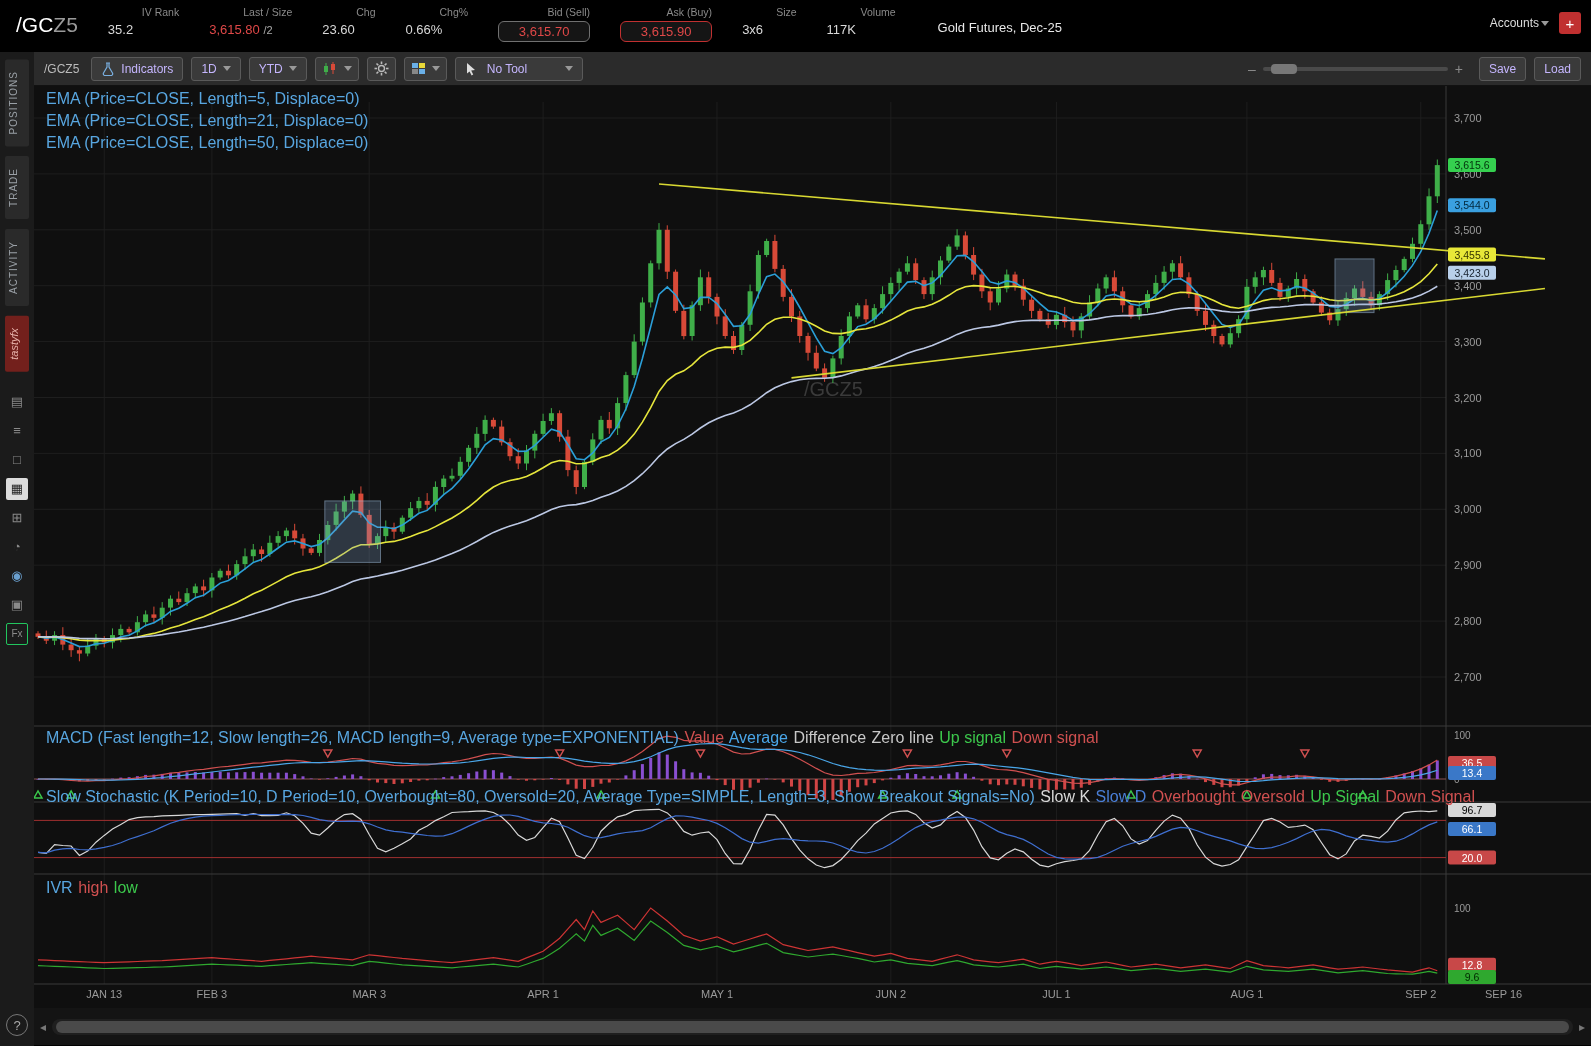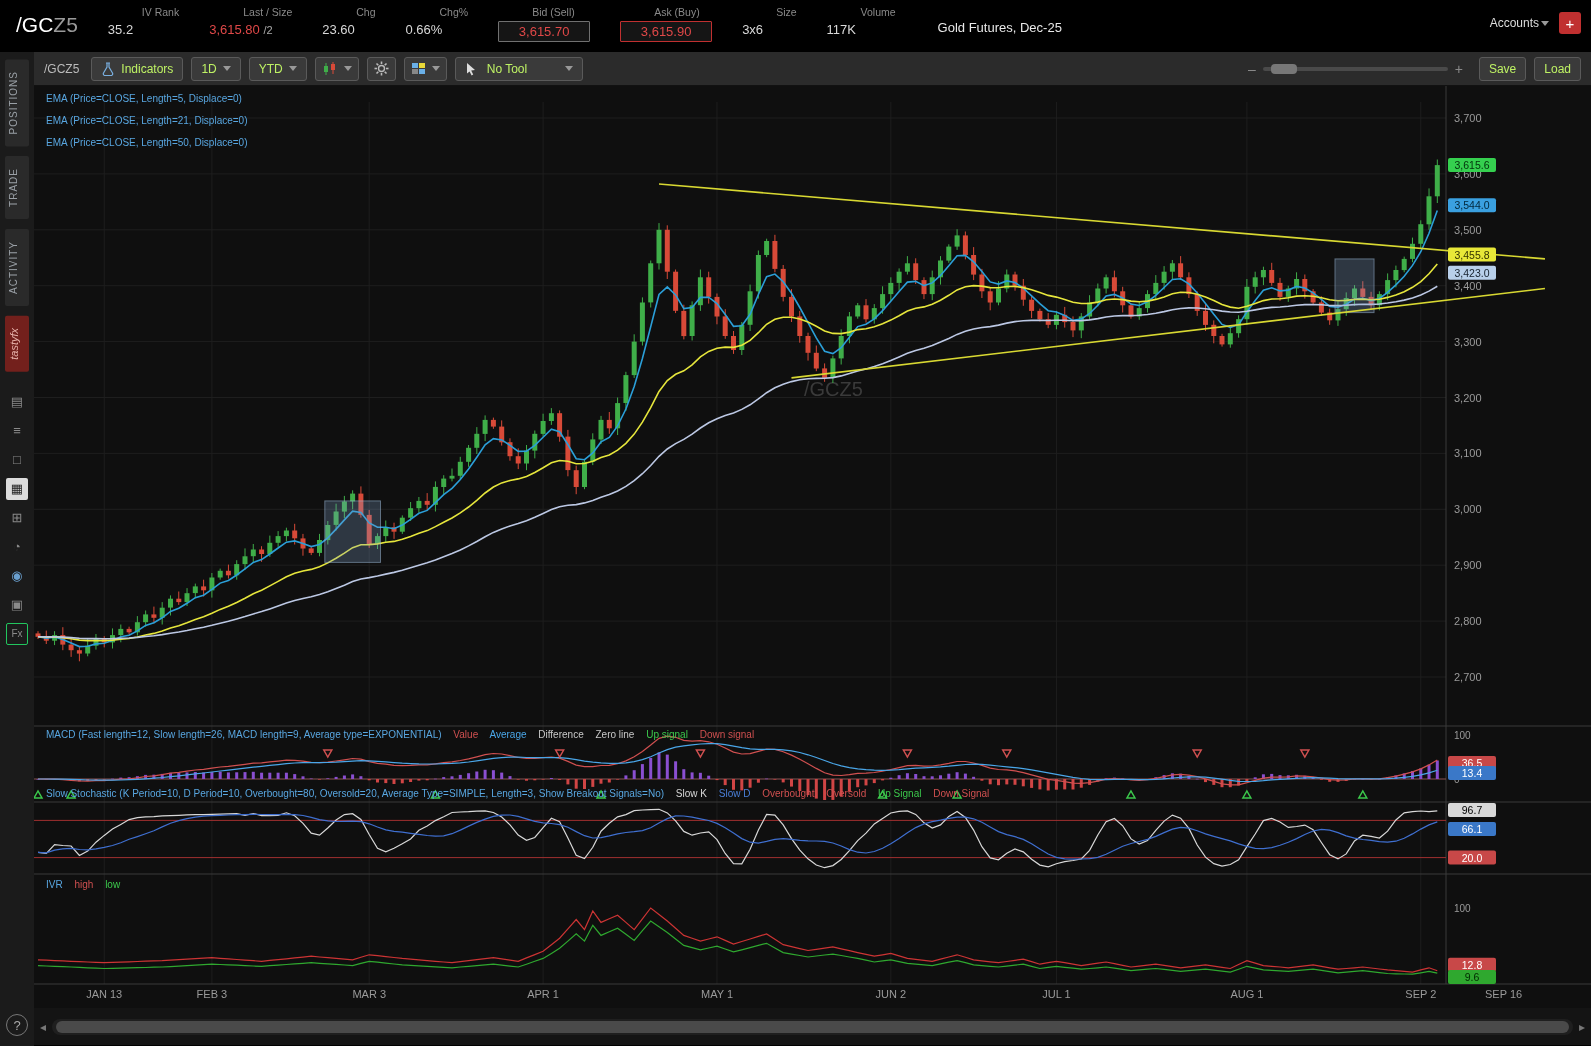--- a/index.html
+++ b/index.html
@@ -6,24 +6,24 @@
   html,body { margin:0; padding:0; background:#000; width:1591px; height:1046px; overflow:hidden;
               font-family:"Liberation Sans", sans-serif; color:#ccc; }
   
   .header { height:52px; background:#000; display:flex; align-items:flex-start; padding:4px 10px 0 16px; gap:30px; }
   .sym { font-size:21px; color:#fff; line-height:42px; white-space:nowrap; }
   .sym .dim { color:#9a9a9a; }
   .fld { display:flex; flex-direction:column; align-items:flex-start; }
   .fld .lbl { font-size:10.5px; color:#8a8a8a; line-height:16px;padding-left:34px; }
   .fld .val { font-size:13px; color:#d8d8d8; line-height:20px; white-space:nowrap; }
   .red { color:#e04848; } .grn { color:#3fc84c; } .dim2 { color:#aaa; font-size:11px; }
-  .qbox { width:92px; height:21px; background:#151515; border:1px solid #707070; border-radius:1px;
+  .qbox { width:92px; height:21px; background:#151515; border:1px solid #707070; border-radius:6px;
           color:#e04848; font-size:13px; display:flex; align-items:center; justify-content:center; margin-top:1px;}
   .qbox.ask { border-color:#c03030; }
-  .fld.center { align-items:flex-start; }
+  .fld.center { align-items:flex-end; }
   .desc { font-size:13px; color:#e8e8e8; padding-top:16px; white-space:nowrap;margin-left:12px; }
   .hdr-right { margin-left:auto; display:flex; align-items:center; gap:10px; padding-top:8px; }
   .accounts { display:flex; align-items:center; gap:2px; font-size:12px; color:#ddd; cursor:default; }
   .plusbox { width:22px; height:22px; background:#c03030; border-radius:3px; color:#fff; font-size:15px;
              display:flex; align-items:center; justify-content:center; }
   .caret { width:0; height:0; border-left:4px solid transparent; border-right:4px solid transparent; border-top:5px solid #999; display:inline-block; }
   
   .main { display:flex; height:994px; }
   .rail { width:34px; background:#1b1b1b; display:flex; flex-direction:column; align-items:center; padding-top:2px; }
   .vtab { writing-mode:vertical-rl; transform:rotate(180deg); background:#2a2a2a; color:#9aa0a6;
@@ -33,32 +33,32 @@
   .ricon { width:22px; height:22px; line-height:22px; text-align:center; color:#8a8a8a; font-size:13px; border-radius:2px; }
   .ricon.active { background:#dcdcdc; color:#222; }
   .ricon.blue { color:#6aa0d0; }
   .ricon.fx { font-size:10px; border:1px solid #22c55e; line-height:19px; }
   .ricon.help { border:1px solid #777; border-radius:50%; color:#aaa; margin-bottom:10px; margin-top:auto; }
   .content { flex:1; display:flex; flex-direction:column; }
   
   .toolbar { height:34px; background:#2b2b2b; border-bottom:1px solid #111; display:flex; align-items:center; gap:8px; padding:0 10px; }
   .tsym { font-size:12px; color:#bbb; margin-right:4px; }
   .tbtn { display:flex; align-items:center; gap:6px; background:#3a3a3a; border:1px solid #5a5a5a; border-radius:3px;
-          padding:0 9px; font-size:12px; color:#bef264; height:24px; white-space:nowrap; }
+          padding:0 9px; font-size:12px; color:#c4b5fd; height:24px; white-space:nowrap; }
   .tbtn.icononly { padding:0 6px; }
   .slider { display:flex; align-items:center; gap:7px; margin-left:auto; margin-right:8px; }
   .slider .pm { color:#888; font-size:14px; }
   .strack { width:185px; height:4px; background:#4a4a4a; border-radius:2px; position:relative; }
   .sthumb { position:absolute; left:8px; top:-3px; width:26px; height:10px; background:#777; border-radius:4px; }
   
   .chart-area { position:relative; width:1557px; height:922px; background:#0f0f0f; }
   svg { font-family:"Liberation Sans", sans-serif; display:block; }
-  .legend { position:absolute; left:12px; font-size:10px; color:#58a6e0; white-space:nowrap; z-index:5; }
+  .legend { position:absolute; left:12px; font-size:16px; color:#58a6e0; white-space:nowrap; z-index:5; }
   .ema-legend div { line-height:22px; }
-  .legend span { margin-right:9px; }
+  .legend span { margin-right:1px; }
   .c-base { color:#58a6e0; } .c-val { color:#d05050; } .c-avg { color:#4aa6e8; }
   .c-dif { color:#c8c8c8; } .c-up { color:#3cc84c; } .c-dn { color:#d05050; }
   .c-k { color:#d8d8d8; } .c-d { color:#4a7fd8; }
   
   .scrollwrap { height:37px; background:#141414; display:flex; align-items:center; padding:0 6px; gap:6px; }
   .sb-arrow { color:#777; font-size:12px; }
   .sb-track { flex:1; height:16px; background:#1f1f1f; border-radius:8px; position:relative; }
   .sb-thumb { position:absolute; left:4px; right:4px; top:2px; height:12px; background:#4a4a4a; border-radius:6px; }
 </style>
 </head>

